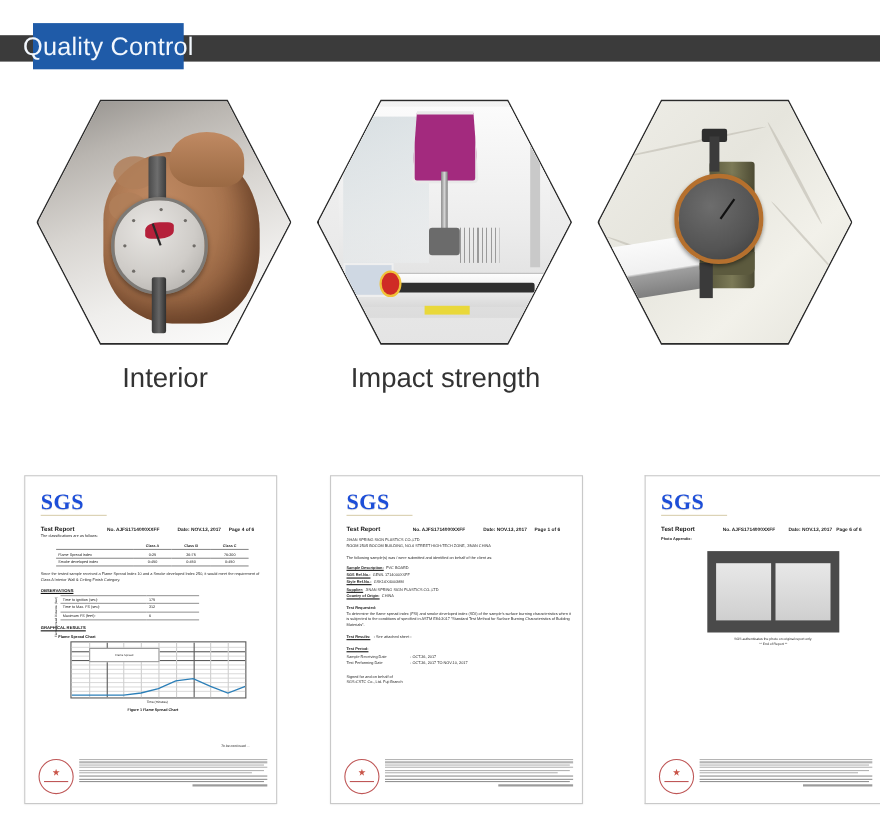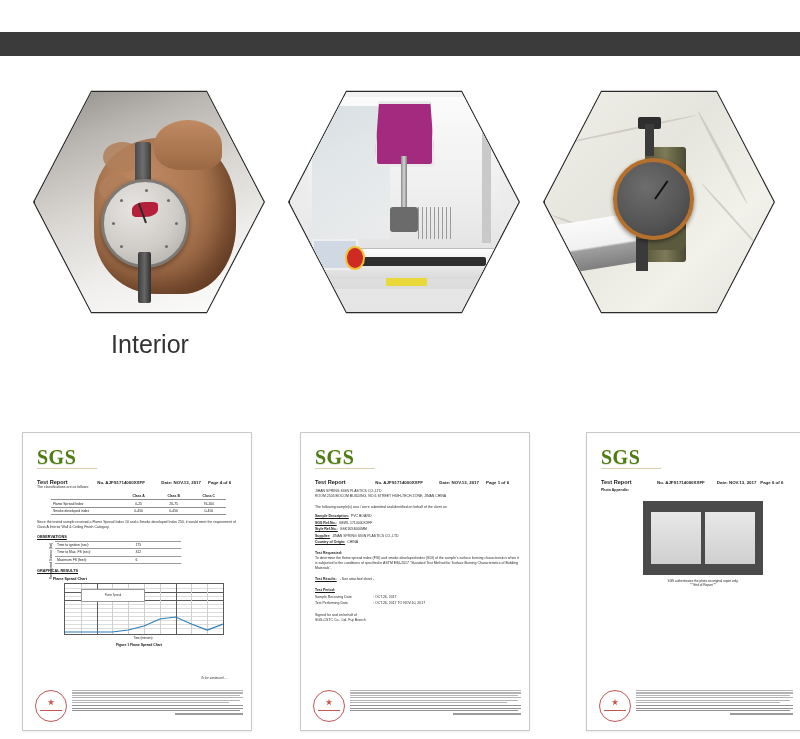--- a/index.html
+++ b/index.html
@@ -145,21 +145,21 @@
     border:1px solid #c9c9c9;box-shadow:0 1px 2px rgba(0,0,0,.08);
     overflow:hidden;
   }
   .doc.d1{left:22px;}
   .doc.d2{left:300px;}
   .doc.d3{left:586px;width:214px;border-right:none;}
 
   .doc-inner{position:absolute;left:14px;top:8px;right:10px;bottom:4px;}
   .sgs-logo{
     font-family:"Liberation Serif",serif;font-weight:bold;font-size:20px;
-    letter-spacing:.5px;color:#4d7c0f;line-height:20px;margin-top:6px;
+    letter-spacing:.5px;color:#1d4ed8;line-height:20px;margin-top:6px;
     text-shadow:0 1px 0 rgba(0,0,0,.12);
   }
   .sgs-underline{width:60px;height:1px;background:#d9cfae;margin-top:1px;}
 
   .rpt-head{display:flex;align-items:baseline;margin-top:10px;font-size:4.4px;font-weight:bold;color:#1a1a1a;}
   .rpt-head .title{font-size:5.6px;width:62px;}
   .rpt-head .no{width:66px;}
   .rpt-head .date{width:48px;}
   .rpt-head .page{width:34px;}
 
@@ -224,20 +224,23 @@
   .fine .ln.l{width:100%;}
   .fine .ln.dark{background:#6f6f6f;}
   .fine .sep{height:.5px;background:#8f8f8f;margin:2px 0;}
   .fine .end{height:1.3px;width:40%;background:#9b9b9b;margin-left:60%;margin-top:2px;}
 </style>
 </head>
 <body>
 
 <div id="header-banner">
   <div id="header-band"></div>
+  <div id="header-title-box">
+    <span class="t">Quality Control</span>
+  </div>
 </div>
 
 <div id="hex-row">
 
   <div class="hex-cell c1">
     <div class="hex-wrap">
       <div class="hex-border"></div>
       <div class="hex">
         <div class="hex-inner ph1">
           <div class="hand"></div>
@@ -278,20 +281,21 @@
           <div class="head"></div>
           <div class="grid"></div>
           <div class="bench"></div>
           <div class="rail"></div>
           <div class="ylw"></div>
           <div class="panel"></div>
           <div class="estop"></div>
         </div>
       </div>
     </div>
+    <div class="hex-caption">Impact strength</div>
   </div>
 
   <div class="hex-cell c3">
     <div class="hex-wrap">
       <div class="hex-border"></div>
       <div class="hex">
         <div class="hex-inner ph3">
           <div class="vein v1"></div>
           <div class="vein v2"></div>
           <div class="vein v3"></div>

